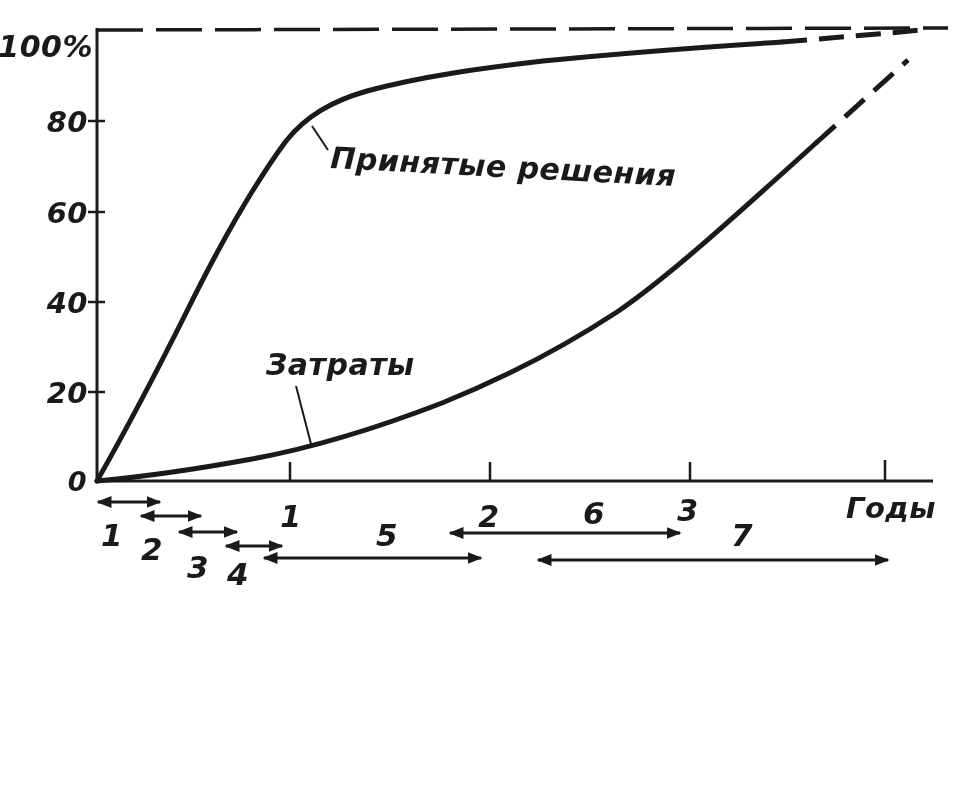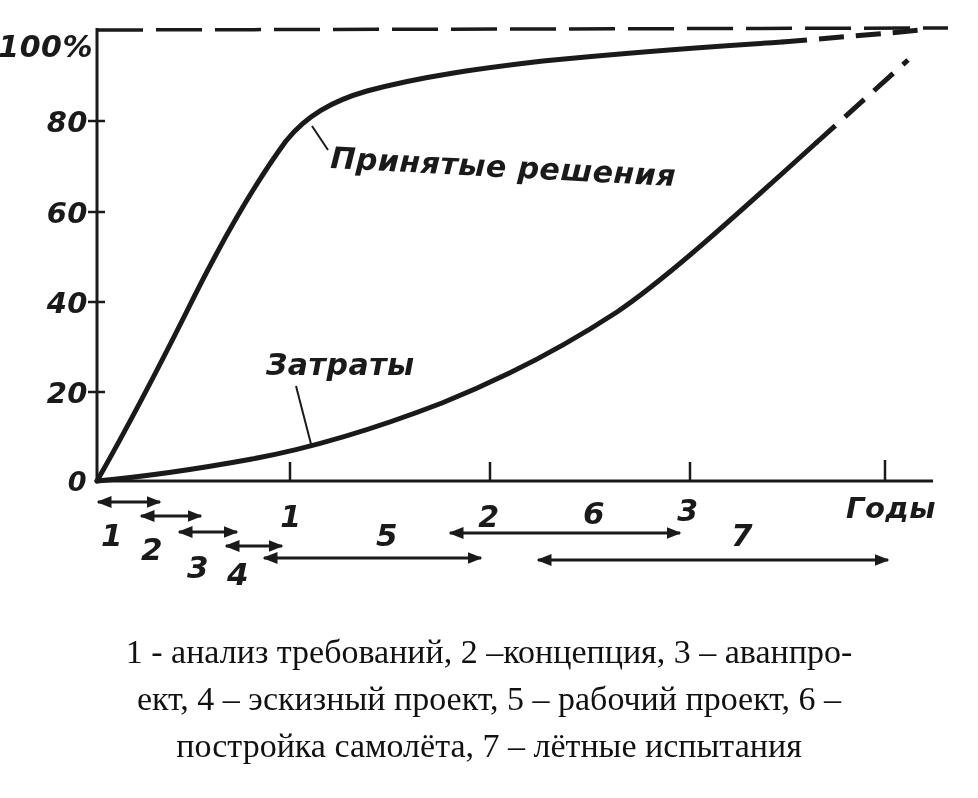--- a/index.html
+++ b/index.html
@@ -84,18 +84,13 @@
 
     <text x="112" y="546" font-size="31" text-anchor="middle">1</text>
     <text x="152" y="560" font-size="31" text-anchor="middle">2</text>
     <text x="198" y="578" font-size="31" text-anchor="middle">3</text>
     <text x="238" y="585" font-size="31" text-anchor="middle">4</text>
     <text x="387" y="546" font-size="31" text-anchor="middle">5</text>
     <text x="594" y="524" font-size="31" text-anchor="middle">6</text>
     <text x="742" y="546" font-size="31" text-anchor="middle">7</text>
   </svg>
 
-  <div class="caption">
-    <div>1 - анализ требований, 2 –концепция, 3 – аванпро-</div>
-    <div>ект, 4 – эскизный проект, 5 – рабочий проект, 6 –</div>
-    <div>постройка самолёта, 7 – лётные испытания</div>
-  </div>
 </div>
 
 </body></html>

